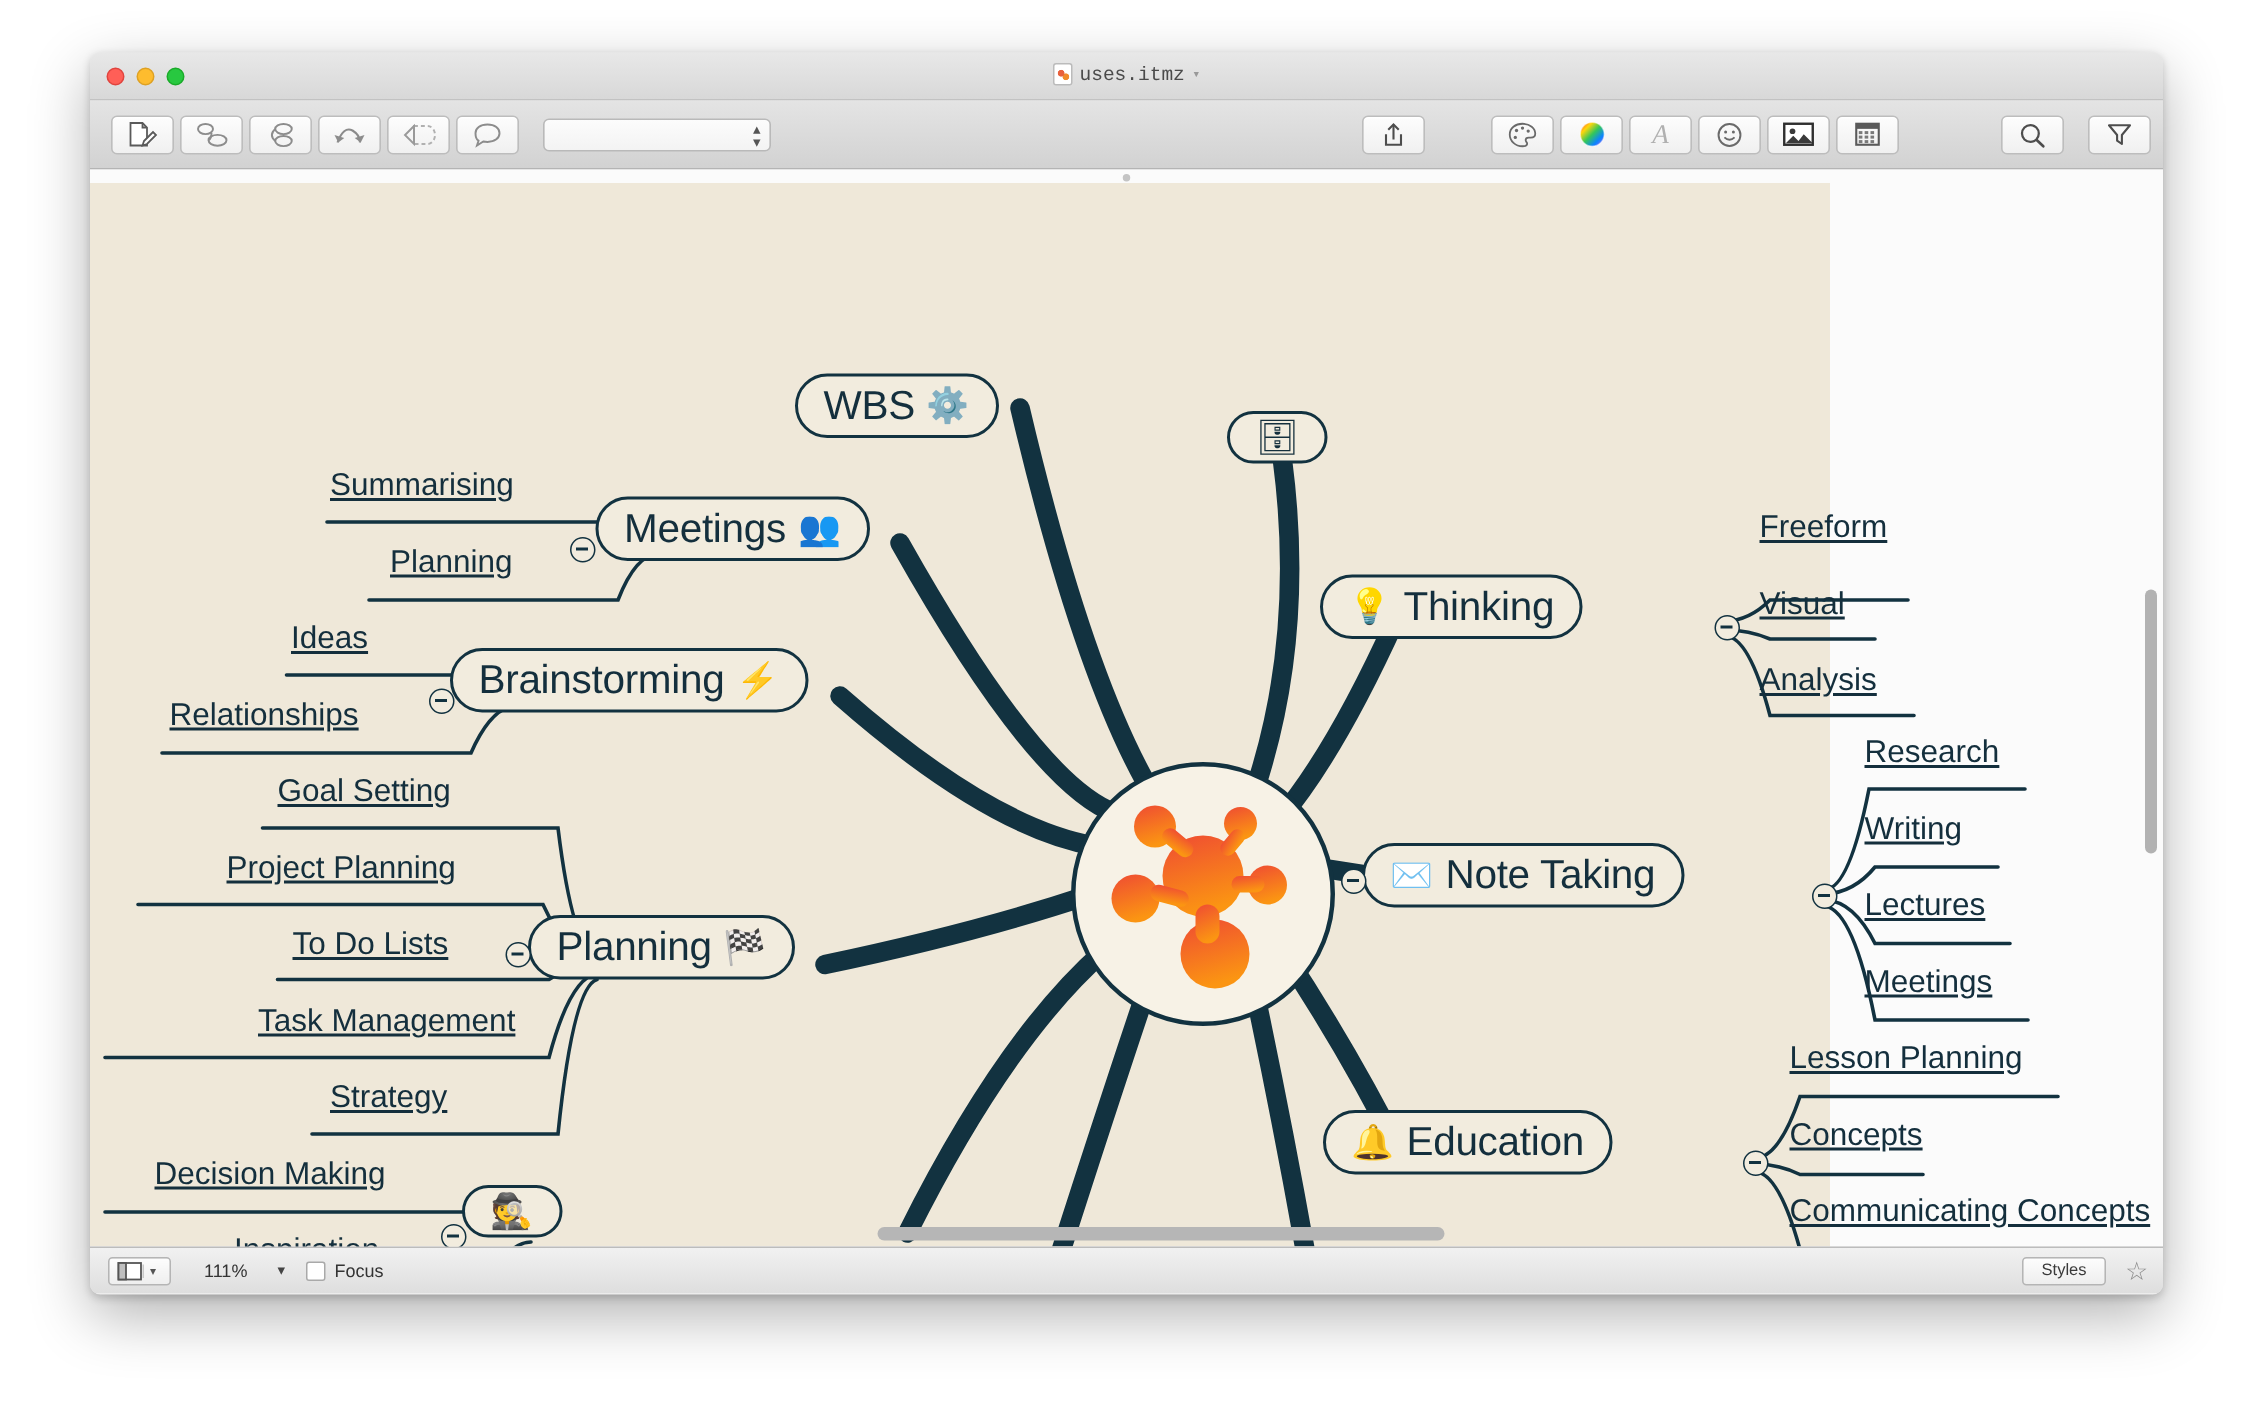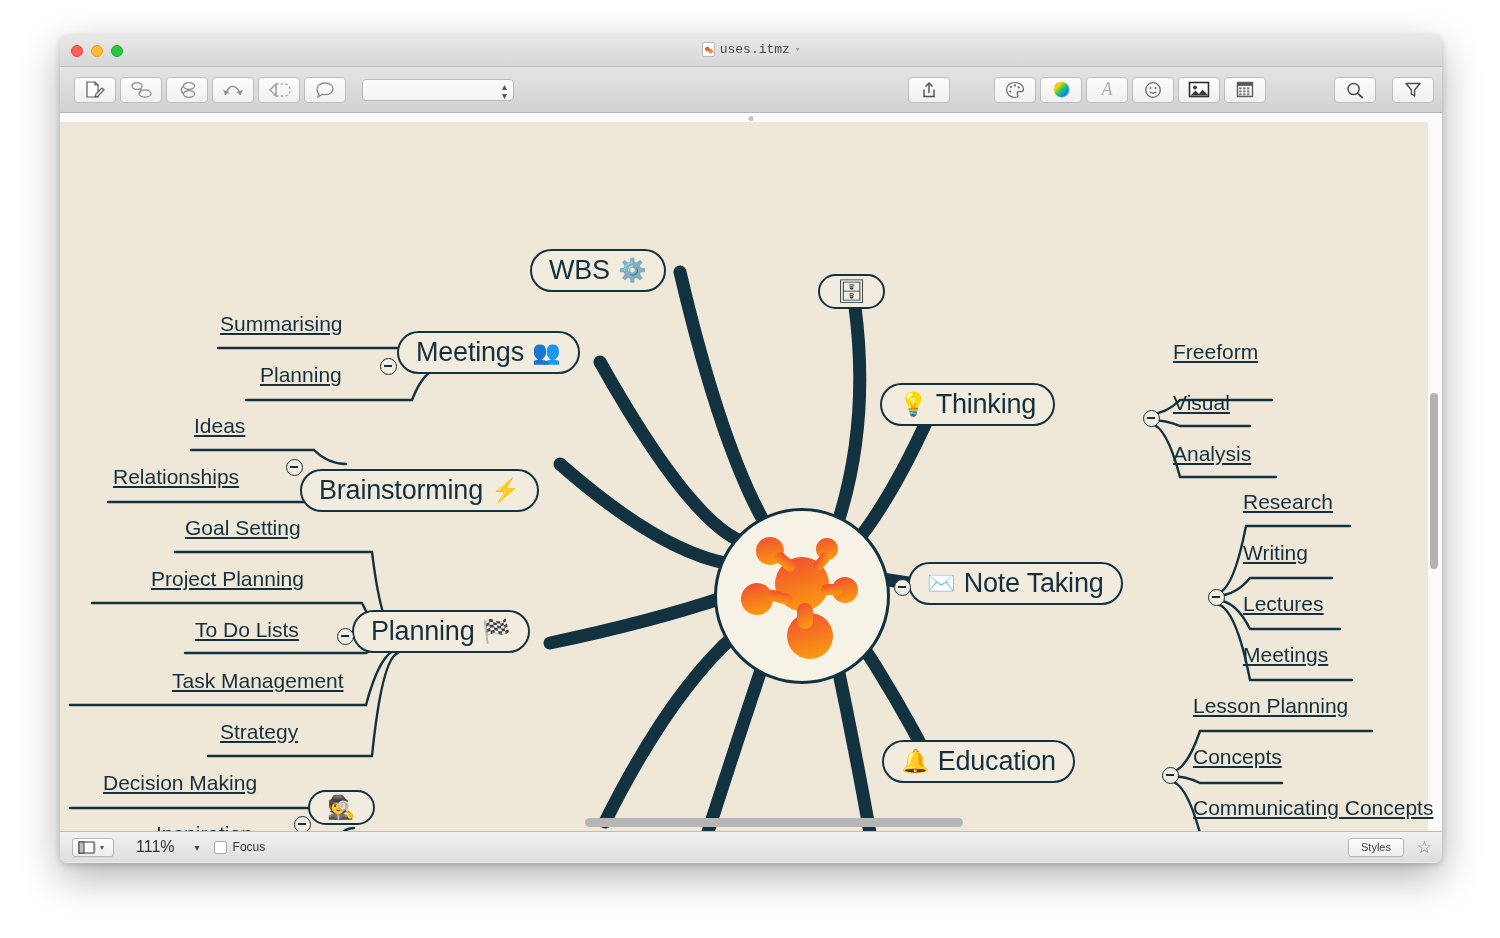--- a/index.html
+++ b/index.html
@@ -90,21 +90,21 @@
     background: #fbfbfb;
     overflow: hidden;
   }
   #handle-dot {
     position: absolute; left: 50%; top: 3px; transform: translateX(-50%);
     width: 5px; height: 5px; border-radius: 50%; background: #c4c4c4;
     z-index: 6;
   }
   #canvas {
     position: absolute; left: 0; top: 9px;
-    width: 1368px; height: 709px;
+    width: 1160px; height: 709px;
     background: #EFE8D9;
   }
   #canvas svg { position: absolute; left: 0; top: 0; }
 
   
   #vscroll {
     position: absolute; right: 4px; top: 280px;
     width: 8px; height: 176px; border-radius: 4px;
     background: #b2b2b2; z-index: 8;
   }
@@ -169,21 +169,21 @@
     border-top: 1px solid #bcbcbc;
     display: flex; align-items: center;
   }
   .sb-seg {
     height: 19px; display: flex; align-items: center;
     background: linear-gradient(#fdfdfd, #eeeeee);
     border: 1px solid #b5b5b5; border-radius: 3px;
   }
   #sb-view { margin-left: 12px; padding: 0 5px; }
   #sb-view-chev { padding: 0 4px; border-left: 1px solid #c9c9c9; font-size: 8px; color: #555; }
-  #sb-zoom { margin-left: 22px; font-size: 16px; color: #333; }
+  #sb-zoom { margin-left: 22px; font-size: 12px; color: #333; }
   #sb-zoom-chev { margin-left: 20px; font-size: 10px; color: #444; }
   #sb-focus-box {
     margin-left: 14px; width: 13px; height: 13px;
     background: #fff; border: 1px solid #a9a9a9; border-radius: 2px;
   }
   #sb-focus-label { margin-left: 6px; font-size: 12px; color: #333; }
   #sb-styles {
     position: absolute; right: 38px;
     padding: 0 12px; font-size: 11px; color: #3a3a3a;
   }
@@ -423,21 +423,21 @@
       </div>
 
       <div class="node" style="left:337px; top:209px;">
         <span class="nlabel">Meetings</span>
         <span class="nicon">👥</span>
       </div>
       <div class="toggle" style="left:320px; top:236px;"></div>
       <div class="leaf" style="left:160px; top:190px;">Summarising</div>
       <div class="leaf" style="left:200px; top:241px;">Planning</div>
 
-      <div class="node" style="left:240px; top:310px;margin-top:37px;">
+      <div class="node" style="left:240px; top:310px;">
         <span class="nlabel">Brainstorming</span>
         <span class="nicon">⚡</span>
       </div>
       <div class="toggle" style="left:226px; top:337px;"></div>
       <div class="leaf" style="left:134px; top:292px;">Ideas</div>
       <div class="leaf" style="left:53px;  top:343px;">Relationships</div>
 
       <div class="node" style="left:292px; top:488px;">
         <span class="nlabel">Planning</span>
         <span class="nicon">🏁</span>

